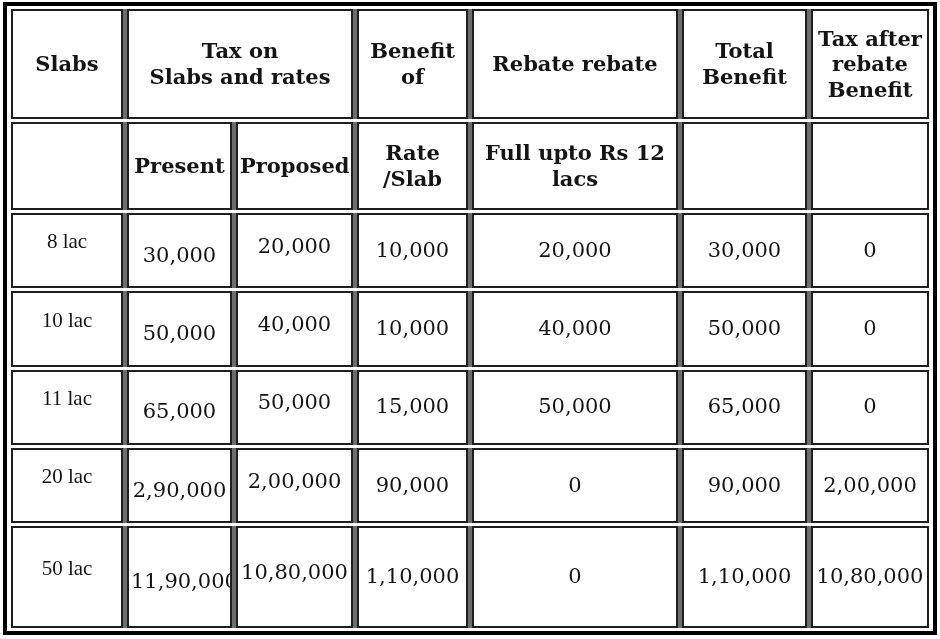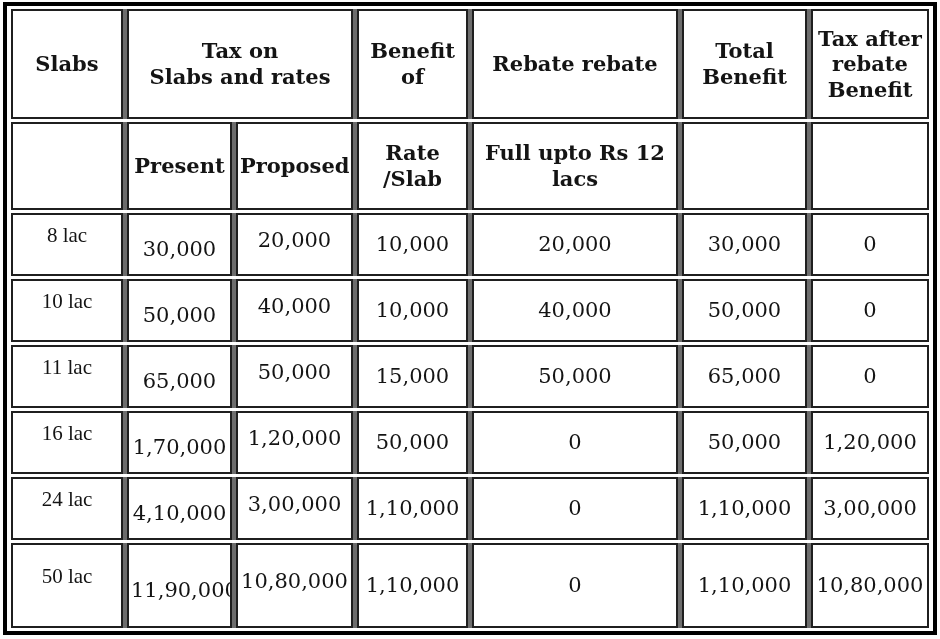--- a/index.html
+++ b/index.html
@@ -126,36 +126,27 @@
       <tr class="r-data">
         <td class="c-income">11 lac</td>
         <td class="c-present">65,000</td>
         <td class="c-proposed">50,000</td>
         <td class="c-rate">15,000</td>
         <td class="c-rebate">50,000</td>
         <td class="c-total">65,000</td>
         <td class="c-taxafter">0</td>
       </tr>
       <tr class="r-data">
-        <td class="c-income">16 lac</td>
-        <td class="c-present">1,70,000</td>
-        <td class="c-proposed">1,20,000</td>
-        <td class="c-rate">50,000</td>
+        <td class="c-income">20 lac</td>
+        <td class="c-present">2,90,000</td>
+        <td class="c-proposed">2,00,000</td>
+        <td class="c-rate">90,000</td>
         <td class="c-rebate">0</td>
-        <td class="c-total">50,000</td>
-        <td class="c-taxafter">1,20,000</td>
-      </tr>
-      <tr class="r-data">
-        <td class="c-income">24 lac</td>
-        <td class="c-present">4,10,000</td>
-        <td class="c-proposed">3,00,000</td>
-        <td class="c-rate">1,10,000</td>
-        <td class="c-rebate">0</td>
-        <td class="c-total">1,10,000</td>
-        <td class="c-taxafter">3,00,000</td>
+        <td class="c-total">90,000</td>
+        <td class="c-taxafter">2,00,000</td>
       </tr>
       <tr class="r-tall">
         <td class="c-income">50 lac</td>
         <td class="c-present">11,90,000</td>
         <td class="c-proposed">10,80,000</td>
         <td class="c-rate">1,10,000</td>
         <td class="c-rebate">0</td>
         <td class="c-total">1,10,000</td>
         <td class="c-taxafter">10,80,000</td>
       </tr>

